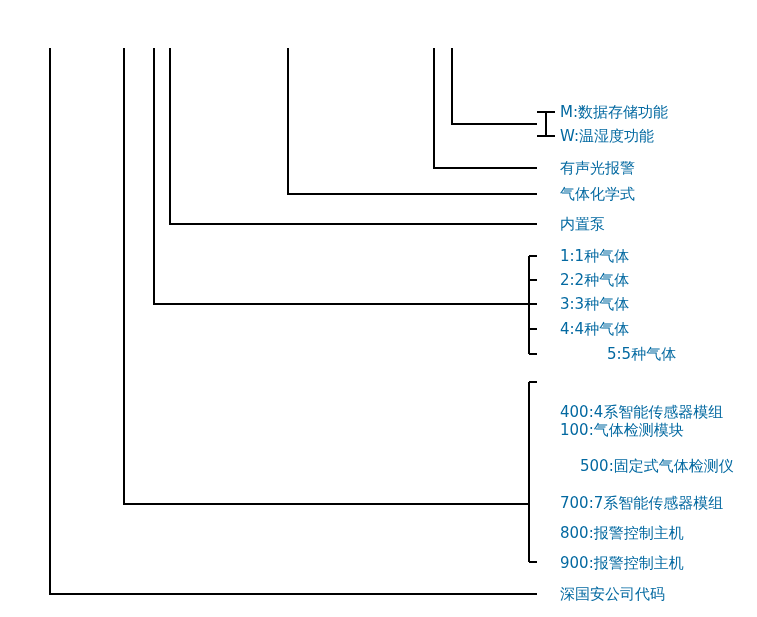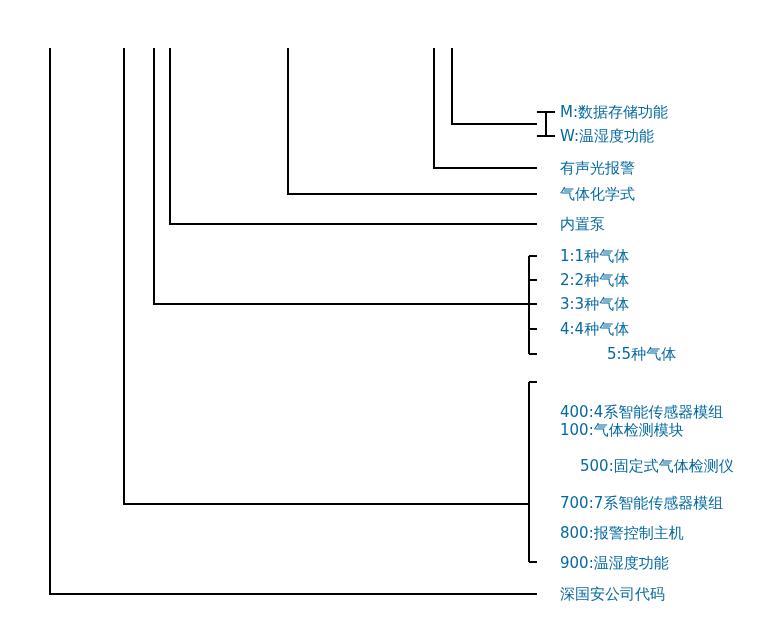--- a/index.html
+++ b/index.html
@@ -103,17 +103,17 @@
   <div class="lbl" style="left:560px; top:272px;">2:2种气体</div>
   <div class="lbl" style="left:560px; top:296px;">3:3种气体</div>
   <div class="lbl" style="left:560px; top:321px;">4:4种气体</div>
   <div class="lbl" style="left:560px; top:346px;margin-left:47px;">5:5种气体</div>
 
   <div class="lbl" style="left:560px; top:374px;margin-top:48px;">100:气体检测模块</div>
   <div class="lbl" style="left:560px; top:404px;">400:4系智能传感器模组</div>
   <div class="lbl" style="left:560px; top:458px;margin-left:20px;">500:固定式气体检测仪</div>
   <div class="lbl" style="left:560px; top:495px;text-align:right;">700:7系智能传感器模组</div>
   <div class="lbl" style="left:560px; top:525px;">800:报警控制主机</div>
-  <div class="lbl" style="left:560px; top:555px;">900:温湿度功能</div>
+  <div class="lbl" style="left:560px; top:555px;">900:报警控制主机</div>
 
   <div class="lbl" style="left:560px; top:586px;">深国安公司代码</div>
 
 </div>
 
 </body></html>

